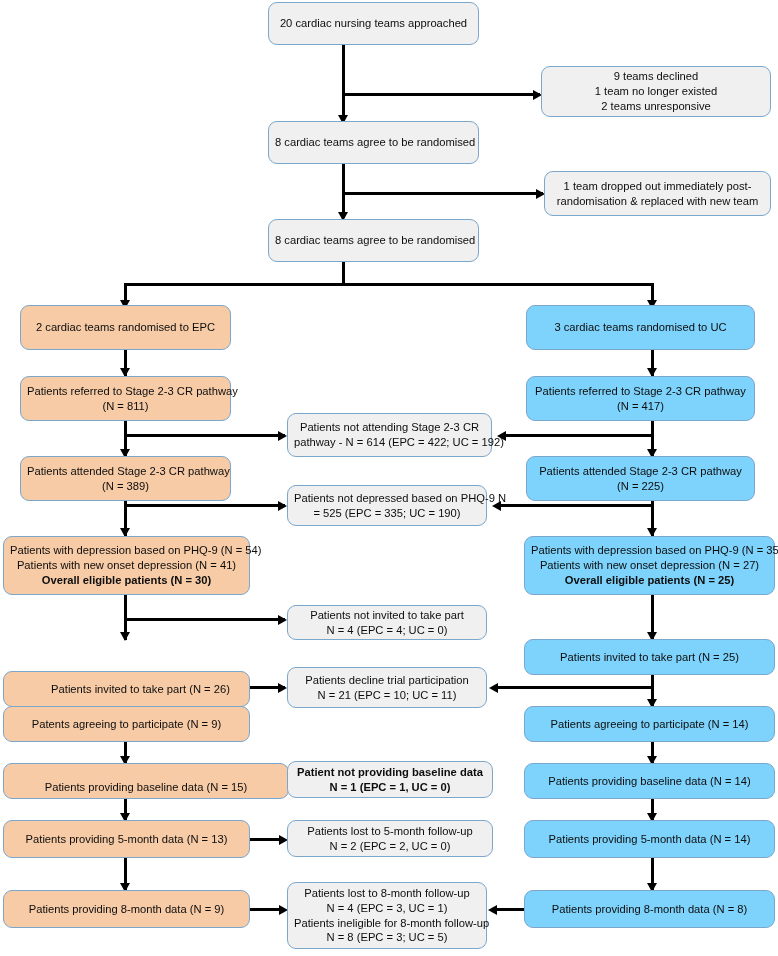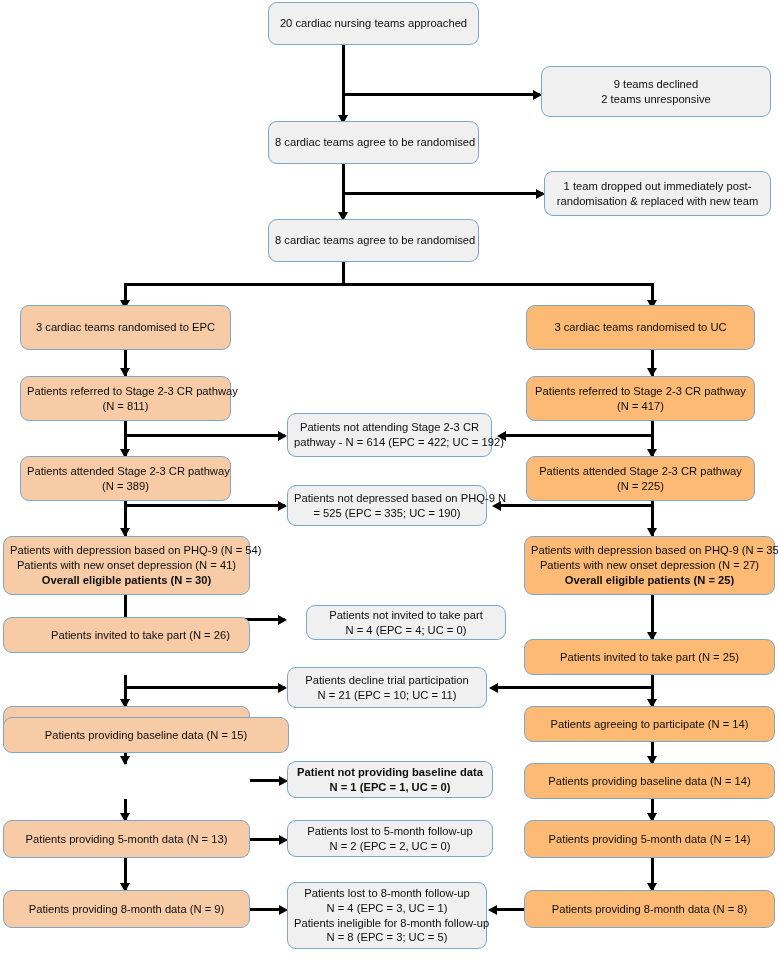--- a/index.html
+++ b/index.html
@@ -31,21 +31,21 @@
     line-height: 1.33;
     color: #0d0d0d;
     padding: 3px 6px;
     z-index: 3;
   }
   .box .lines { width: 100%; }
   .box .ln { display: block; white-space: nowrap; }
   .box .ln.bold { font-weight: bold; }
   .neutral { background: #f0f0f0; justify-content: center; }
   .epc { background: #f7cba6; }
-  .uc  { background: #fdba74; justify-content: flex-end; }
+  .uc  { background: #7dd3fc; justify-content: flex-end; }
 
   .arrow-v, .arrow-h, .seg-v, .seg-h {
     position: absolute;
     background: #000000;
     z-index: 1;
   }
   .seg-v, .arrow-v { width: 3px; }
   .seg-h, .arrow-h { height: 3px; }
 
   .head {
@@ -82,20 +82,21 @@
 
   <div class="seg-v" style="left:342px; top:45px; width:3px; height:75px;"></div>
   <div class="head down" style="left:338px; top:115px;"></div>
 
   <div class="seg-h" style="left:343px; top:93px; width:197px; height:3px;"></div>
   <div class="head right" style="left:533px; top:90px;"></div>
 
   <div class="box neutral" style="left:541px; top:66px; width:230px; height:51px;">
     <span class="lines">
       <span class="ln">9 teams declined</span>
+      <span class="ln">1 team no longer existed</span>
       <span class="ln">2 teams unresponsive</span>
     </span>
   </div>
 
   <div class="box neutral" style="left:268px; top:121px; width:211px; height:43px;">
     <span class="lines">
       <span class="ln">8 cardiac teams agree to be randomised</span>
     </span>
   </div>
 
@@ -119,21 +120,21 @@
 
   <div class="seg-v" style="left:342px; top:262px; width:3px; height:24px;"></div>
   <div class="seg-h" style="left:124px; top:283px; width:530px; height:3px;"></div>
   <div class="seg-v" style="left:124px; top:283px; width:3px; height:22px;"></div>
   <div class="head down" style="left:120px; top:300px;"></div>
   <div class="seg-v" style="left:651px; top:283px; width:3px; height:22px;"></div>
   <div class="head down" style="left:647px; top:300px;"></div>
 
   <div class="box epc" style="left:20px; top:305px; width:211px; height:45px;">
     <span class="lines">
-      <span class="ln">3 cardiac teams randomised to EPC</span>
+      <span class="ln">2 cardiac teams randomised to EPC</span>
     </span>
   </div>
 
   <div class="box uc" style="left:526px; top:305px; width:229px; height:45px;">
     <span class="lines">
       <span class="ln">3 cardiac teams randomised to UC</span>
     </span>
   </div>
 
   <div class="seg-v" style="left:124px; top:350px; width:3px; height:27px;"></div>
@@ -220,28 +221,28 @@
   </div>
 
   <div class="seg-v" style="left:124px; top:595px; width:3px; height:45px;"></div>
   <div class="head down" style="left:120px; top:632px;"></div>
   <div class="seg-h" style="left:125px; top:618px; width:160px; height:3px;"></div>
   <div class="head right" style="left:278px; top:615px;"></div>
 
   <div class="seg-v" style="left:651px; top:595px; width:3px; height:45px;"></div>
   <div class="head down" style="left:647px; top:632px;"></div>
 
-  <div class="box neutral" style="left:287px; top:605px; width:200px; height:35px;margin-left:19px;">
+  <div class="box neutral" style="left:287px; top:605px; width:200px; height:35px;">
     <span class="lines">
       <span class="ln">Patients not invited to take part</span>
       <span class="ln">N = 4 (EPC = 4; UC = 0)</span>
     </span>
   </div>
 
-  <div class="box epc" style="left:3px; top:617px; width:247px; height:36px;padding-left:34px;">
+  <div class="box epc" style="left:3px; top:671px; width:247px; height:36px;padding-left:34px;">
     <span class="lines">
       <span class="ln">Patients invited to take part (N = 26)</span>
     </span>
   </div>
 
   <div class="box uc" style="left:524px; top:639px; width:251px; height:36px;">
     <span class="lines">
       <span class="ln">Patients invited to take part (N = 25)</span>
     </span>
   </div>
@@ -273,21 +274,21 @@
     <span class="lines">
       <span class="ln">Patients agreeing to participate (N = 14)</span>
     </span>
   </div>
 
   <div class="seg-v" style="left:124px; top:742px; width:3px; height:22px;"></div>
   <div class="head down" style="left:120px; top:756px;"></div>
   <div class="seg-v" style="left:651px; top:742px; width:3px; height:22px;"></div>
   <div class="head down" style="left:647px; top:756px;"></div>
 
-  <div class="box epc" style="left:3px; top:717px; width:286px; height:36px;">
+  <div class="box epc" style="left:3px; top:763px; width:286px; height:36px;align-items:flex-end;">
     <span class="lines">
       <span class="ln">Patients providing baseline data (N = 15)</span>
     </span>
   </div>
 
   <div class="box uc" style="left:524px; top:763px; width:251px; height:36px;">
     <span class="lines">
       <span class="ln">Patients providing baseline data (N = 14)</span>
     </span>
   </div>

